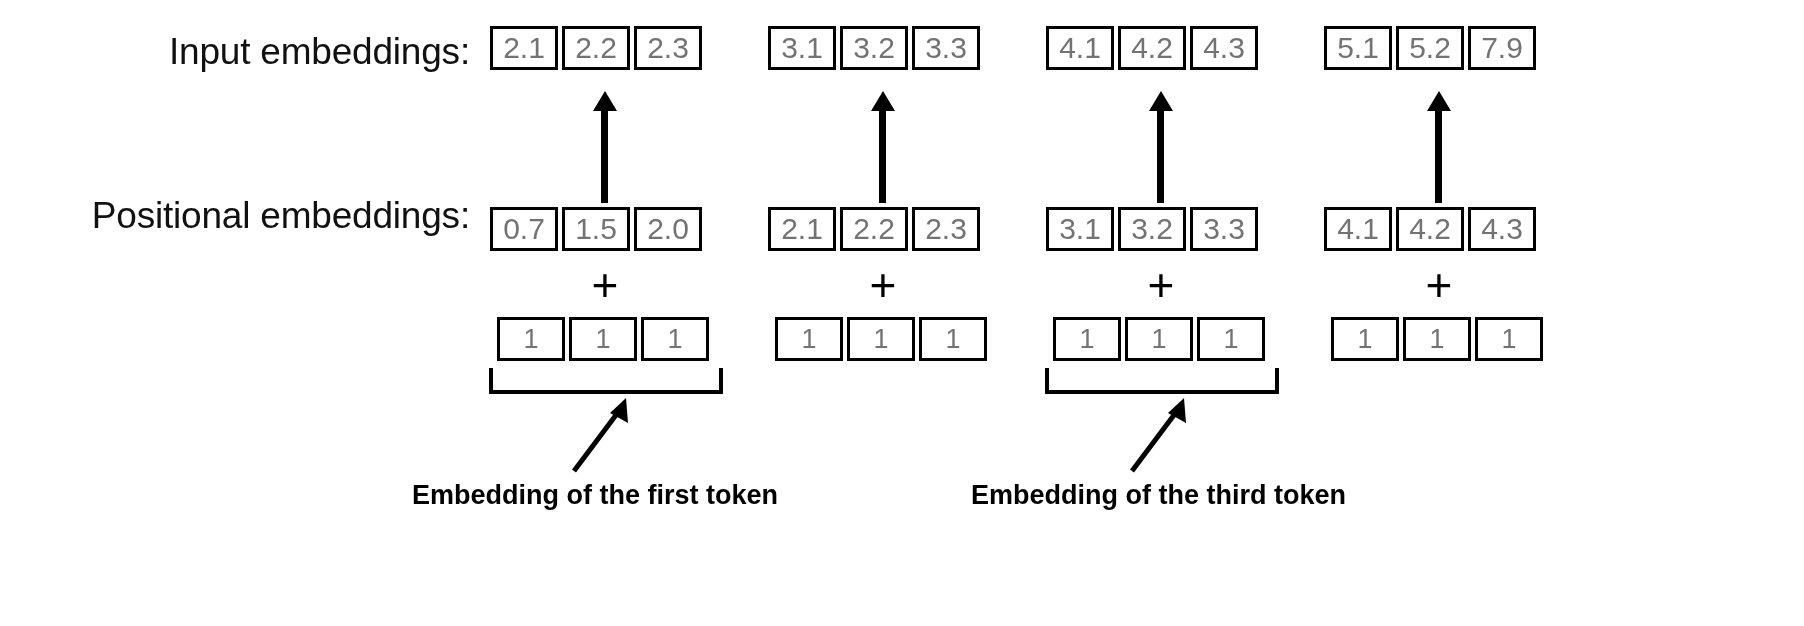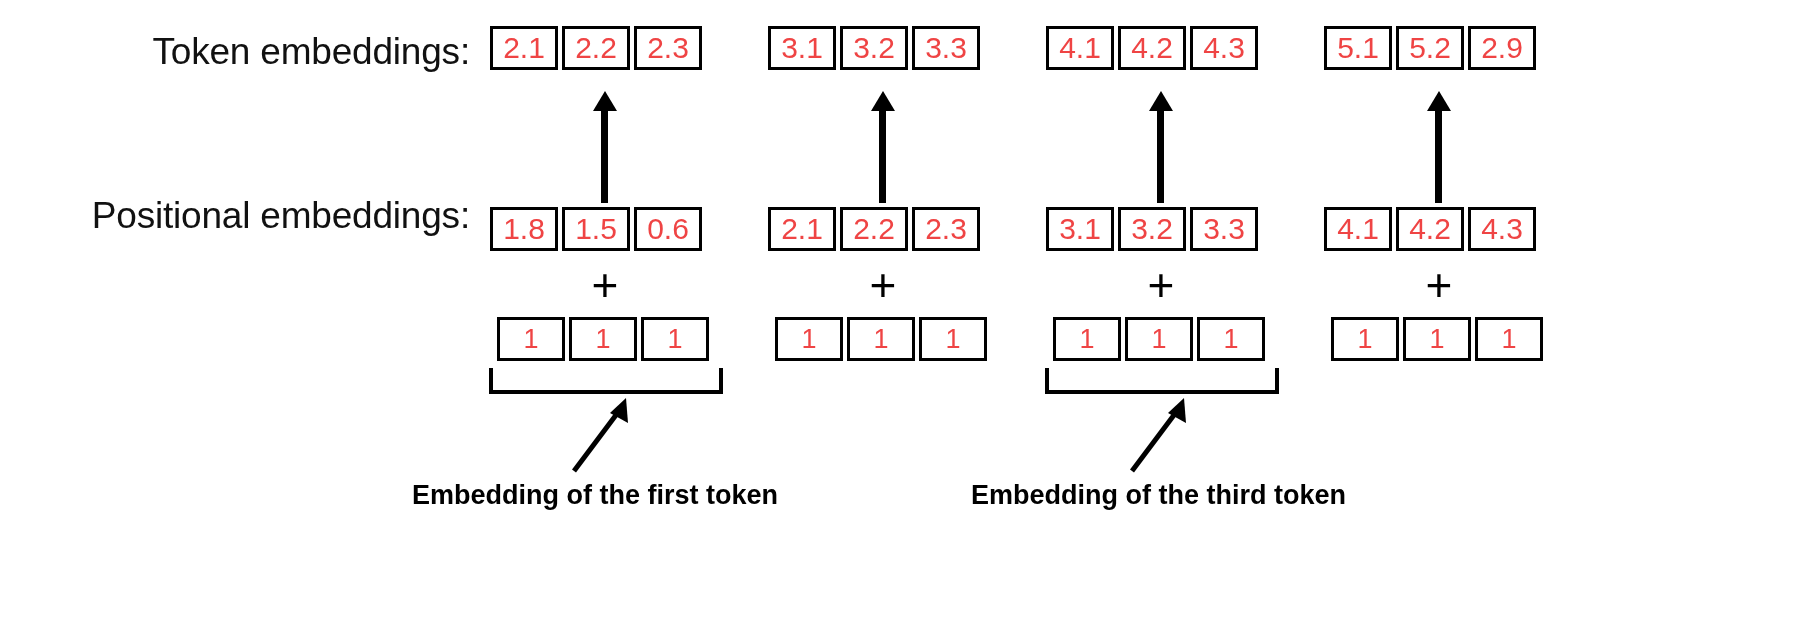--- a/index.html
+++ b/index.html
@@ -43,21 +43,21 @@
   }
   .cell {
     box-sizing: border-box;
     border: 3px solid #000000;
     background: #ffffff;
     display: flex;
     align-items: center;
     justify-content: center;
     font-size: 30px;
     line-height: 1;
-    color: #ef4444;
+    color: #737373;
     margin-right: 4px;
   }
   .cell:last-child { margin-right: 0; }
 
   .row-embed .cell { width: 68px;  height: 44px; }
   .row-token  .cell { width: 68px; height: 44px; font-size: 27px; }
 
   
   .up-arrow {
     position: absolute;
@@ -111,21 +111,21 @@
     white-space: nowrap;
     color: #000000;
     line-height: 1;
   }
 </style>
 </head>
 <body>
 
 <div id="stage">
 
-  <div class="row-label" id="label-input">Token embeddings:</div>
+  <div class="row-label" id="label-input">Input embeddings:</div>
 
   <div class="row-label" id="label-positional">Positional embeddings:</div>
 
 
   <div class="group row-embed" style="left:490px; top:26px;">
     <div class="cell">2.1</div>
     <div class="cell">2.2</div>
     <div class="cell">2.3</div>
   </div>
 
@@ -137,32 +137,32 @@
 
   <div class="group row-embed" style="left:1046px; top:26px;">
     <div class="cell">4.1</div>
     <div class="cell">4.2</div>
     <div class="cell">4.3</div>
   </div>
 
   <div class="group row-embed" style="left:1324px; top:26px;justify-content:flex-end;">
     <div class="cell">5.1</div>
     <div class="cell">5.2</div>
-    <div class="cell">2.9</div>
+    <div class="cell">7.9</div>
   </div>
 
   <div class="up-arrow" style="left:601px; top:108px; height:95px;"></div>
   <div class="up-arrow" style="left:879px; top:108px; height:95px;"></div>
   <div class="up-arrow" style="left:1157px; top:108px; height:95px;"></div>
   <div class="up-arrow" style="left:1435px; top:108px; height:95px;"></div>
 
   <div class="group row-embed" style="left:490px; top:207px;">
-    <div class="cell">1.8</div>
+    <div class="cell">0.7</div>
     <div class="cell">1.5</div>
-    <div class="cell">0.6</div>
+    <div class="cell">2.0</div>
   </div>
 
   <div class="group row-embed" style="left:768px; top:207px;">
     <div class="cell">2.1</div>
     <div class="cell">2.2</div>
     <div class="cell">2.3</div>
   </div>
 
   <div class="group row-embed" style="left:1046px; top:207px;">
     <div class="cell">3.1</div>

